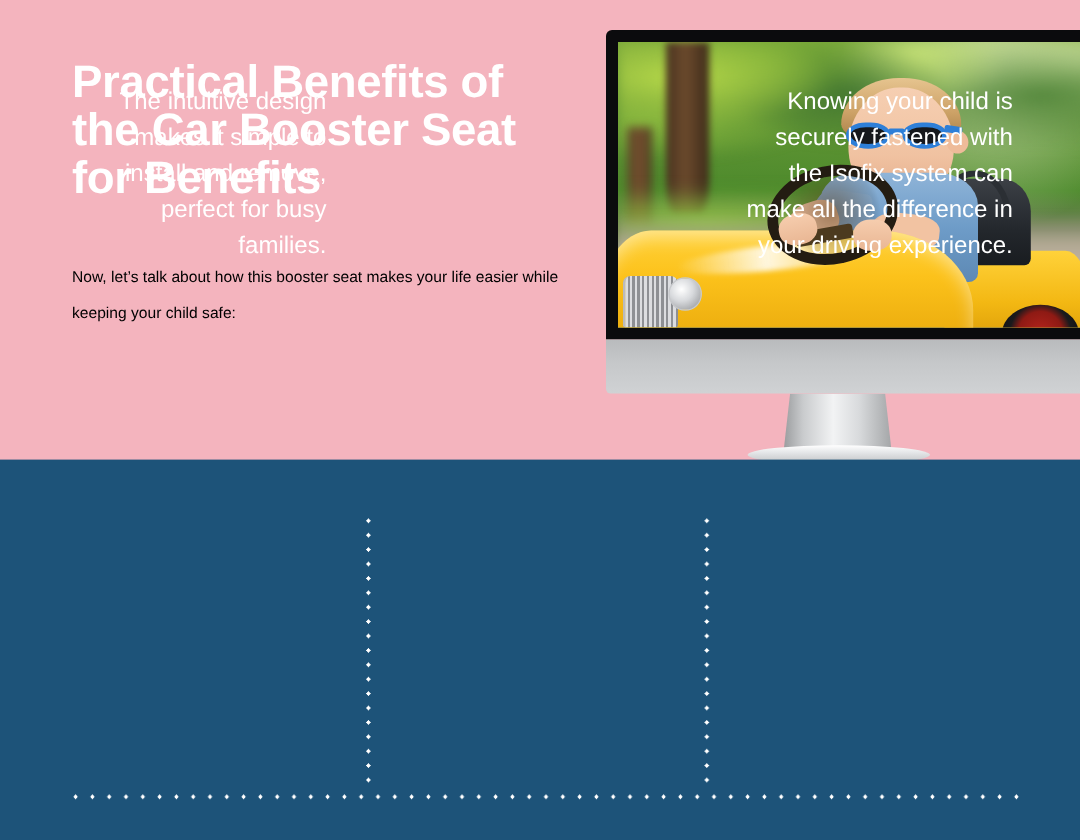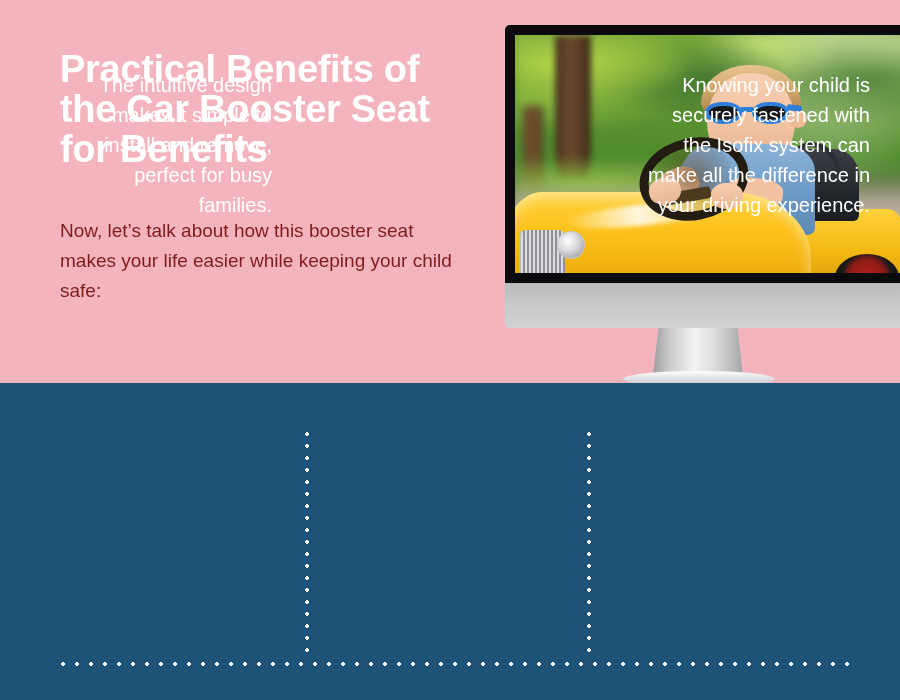--- a/index.html
+++ b/index.html
@@ -43,24 +43,24 @@
     line-height: 40px;
     letter-spacing: -0.3px;
   }
 
   .subcopy {
     position: absolute;
     left: 60px;
     top: 216px;
     width: 410px;
     margin: 0;
-    color: #7f1d1d;
+    color: #000000;
     font-family: "Liberation Sans", sans-serif;
     font-weight: normal;
-    font-size: 19px;
+    font-size: 13px;
     line-height: 30px;
   }
 
   
   .monitor {
     position: absolute;
     left: 505px;
     top: 25px;
     width: 420px;
     height: 355px;
@@ -444,21 +444,21 @@
     position: absolute;
     top: 70px;
     color: #ffffff;
     font-family: "Liberation Sans", sans-serif;
     font-size: 20px;
     line-height: 30px;
     text-align: right;
   }
   .col-1 { left: 56px;  width: 216px; }
   .col-2 { left: 336px; width: 216px; }
-  .col-3 { left: 644px; width: 226px; }
+  .col-3 { left: 618px; width: 226px; }
 
   .vdivider {
     position: absolute;
     top: 428px;
     width: 4px;
     height: 226px;
     background-image: radial-gradient(circle, #ffffff 0 1.6px, rgba(255,255,255,0) 1.7px);
     background-size: 4px 12px;
     background-repeat: repeat-y;
   }

